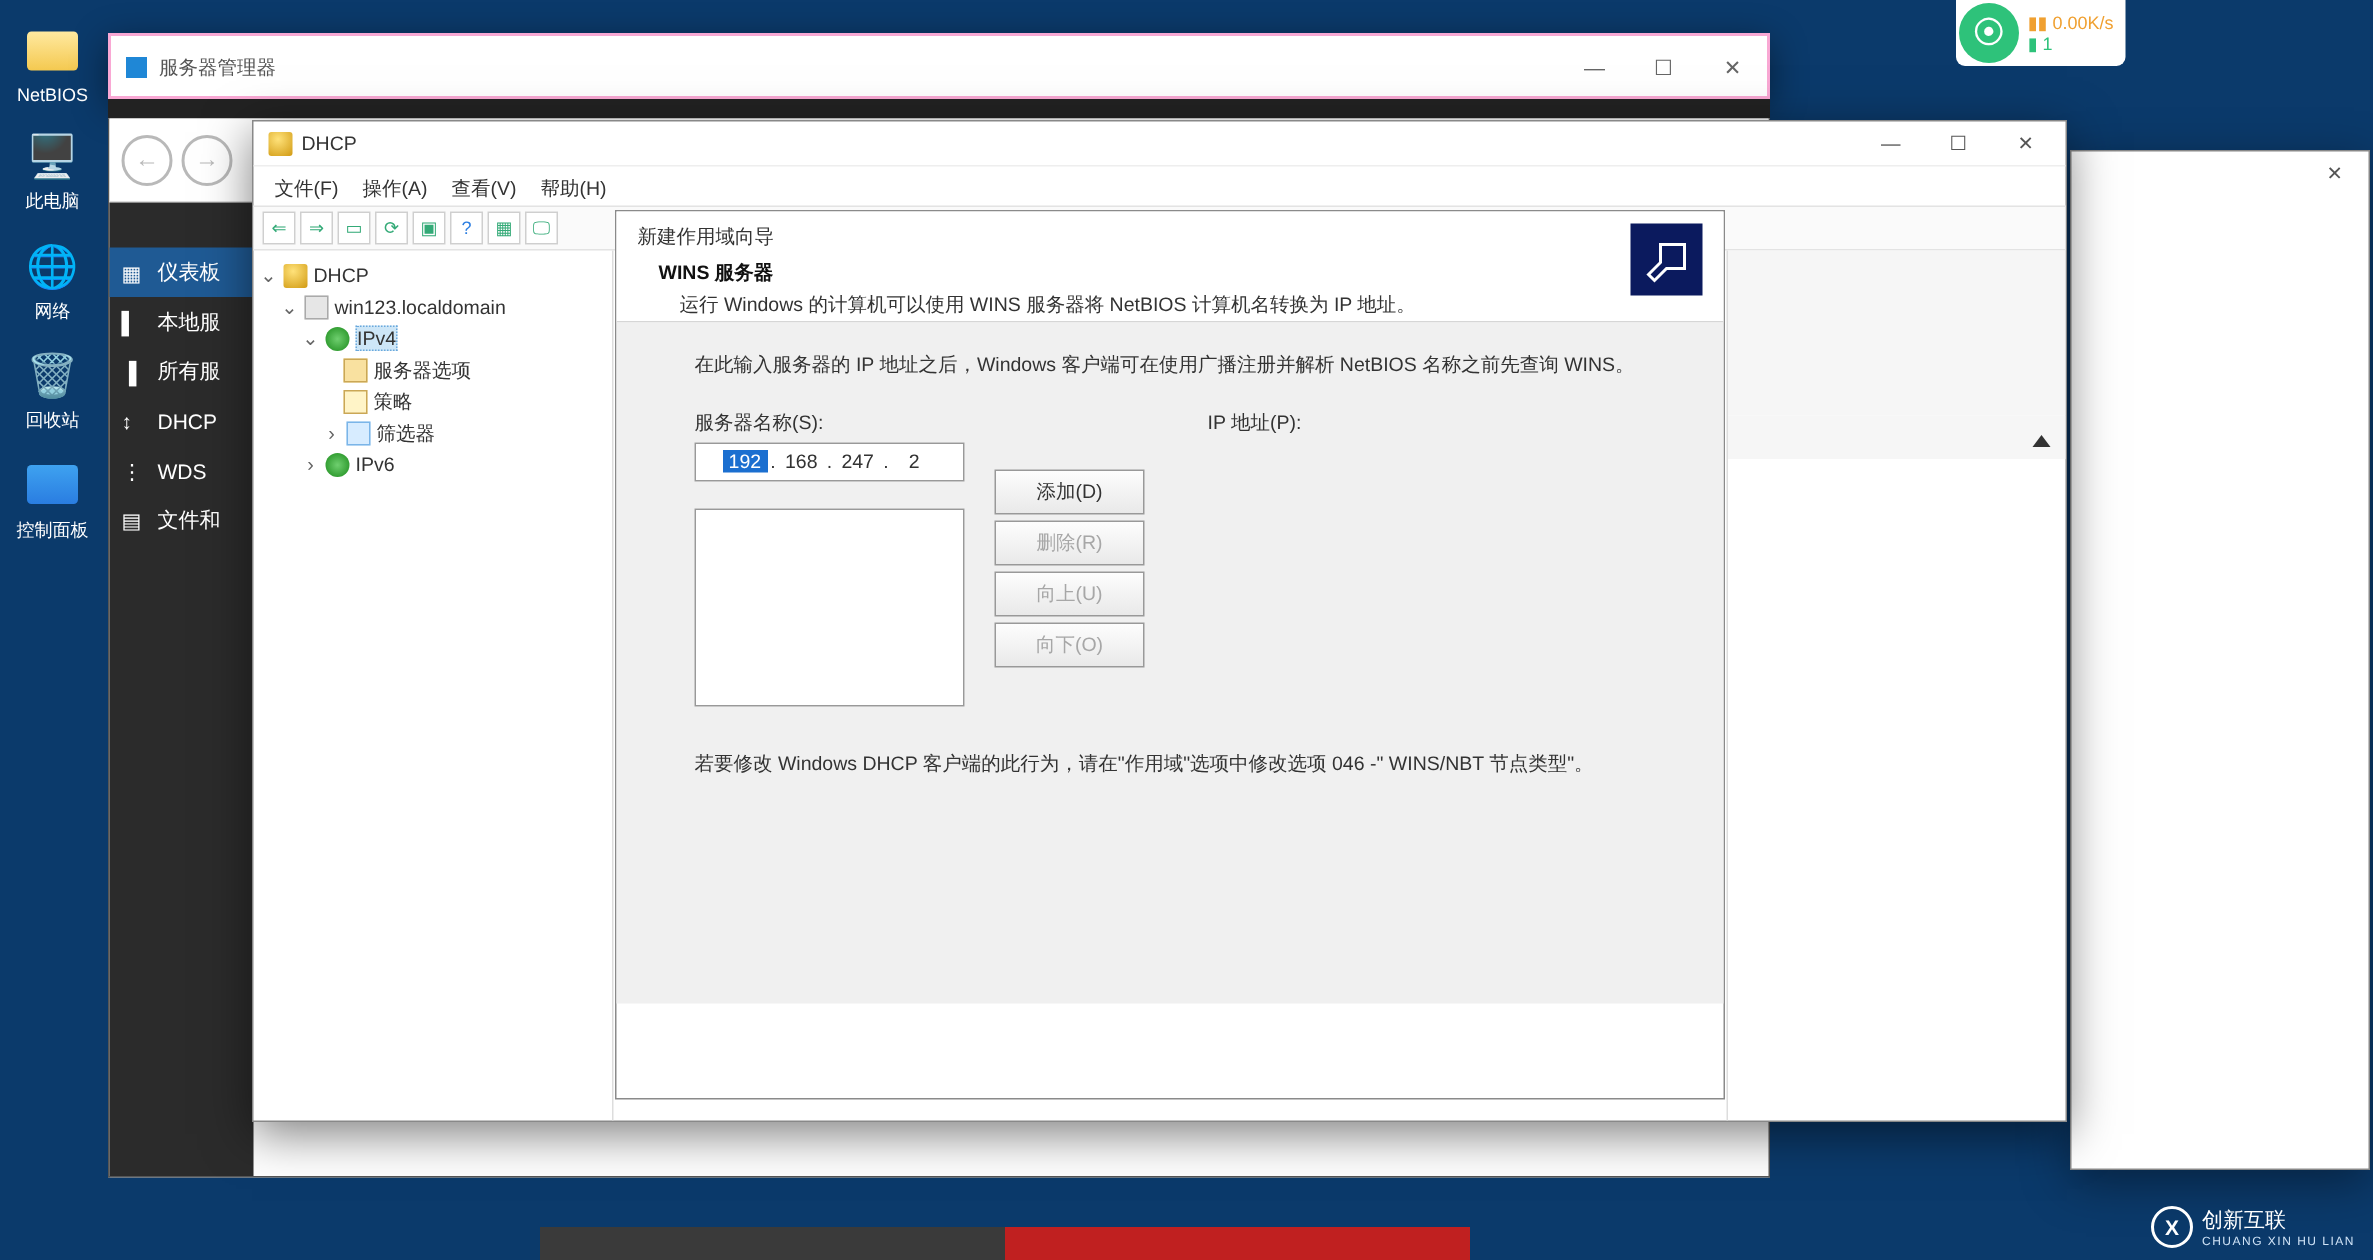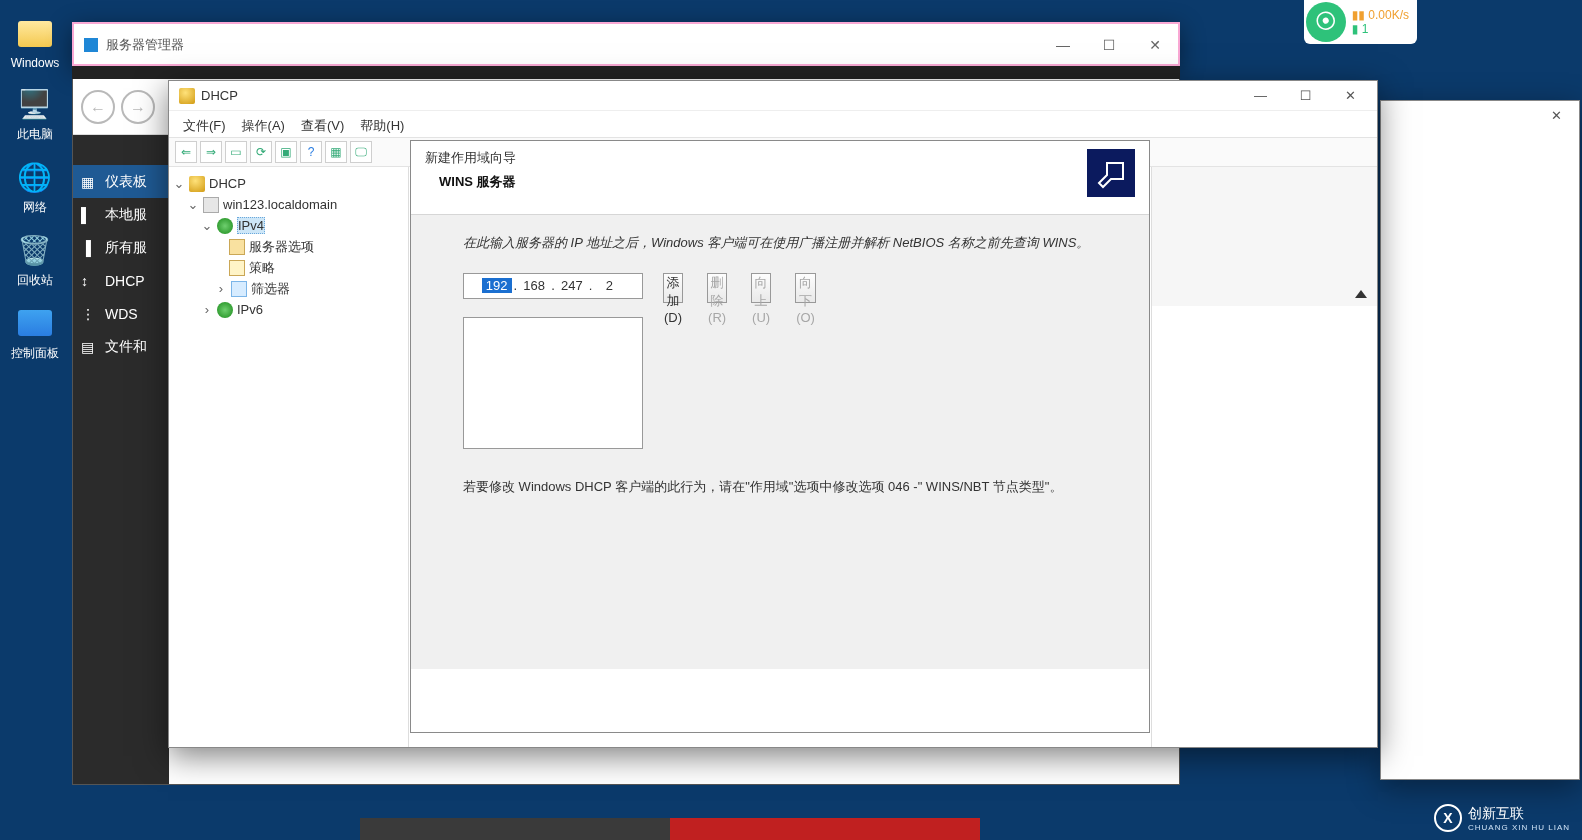--- a/index.html
+++ b/index.html
@@ -78,39 +78,39 @@
 
 .wiz { position: absolute; left: 410px; top: 140px; width: 740px; height: 593px; background: #fff; border: 1px solid #8a8a8a; }
 .wiz-head { height: 74px; border-bottom: 1px solid #d6d6d6; padding: 8px 14px; display: flex; justify-content: space-between; background: #fff; }
 .wiz-head .txt { padding-top: 0; }
 .wiz-head .ttl { font-size: 13px; color: #333; margin-bottom: 6px; }
 .wiz-head .sub { font-size: 13px; font-weight: bold; color: #111; padding-left: 14px; }
 .wiz-head .des { font-size: 13px; color: #333; padding-left: 28px; margin-top: 3px; }
 .wiz-ic { width: 48px; height: 48px; background: #0b1a5e; display: flex; align-items: center; justify-content: center; color: #fff; font-size: 28px; }
 
 .wiz-body { padding: 18px 48px 10px 52px; font-size: 13px; color: #333; height: 454px; background: #f0f0f0; }
-.wiz-body .desc2 { margin-bottom: 20px; line-height: 1.5; font-style: italic; }
+.wiz-body .desc2 { margin-bottom: 20px; line-height: 1.5; }
 .labrow { display: flex; gap: 30px; margin-bottom: 4px; }
 .lbl-s { width: 290px; }
 .lbl-p { width: 170px; }
 
 .frow { display: flex; gap: 20px; align-items: flex-start; }
 .fcol1 { width: 290px; }
 .inp { width: 100%; height: 26px; border: 1px solid #999; padding: 0 4px; background: #fff; font-size: 13px; }
 .wbtn { width: 100px; height: 30px; border: 1px solid #999; background: linear-gradient(#fdfdfd,#e9e9e9); font-size: 13px; color: #333; cursor: pointer; }
 .wbtn:disabled { color: #a7a7a7; cursor: default; }
 .resolve { text-align: right; margin-top: 18px; }
 
 .fcol2 { width: 180px; }
 .ipinp { height: 26px; border: 1px solid #999; background: #fff; display: flex; align-items: center; justify-content: center; font-size: 13px; gap: 2px; padding: 0 6px; }
 .oct { width: 30px; text-align: center; display: inline-block; }
 .oct.sel-oct { background: #1b6fd0; color: #fff; }
 .lst { margin-top: 18px; height: 132px; border: 1px solid #999; background: #fff; }
 
-.fcol3 { width: 104px; display: flex; flex-direction: row; gap: 24px; }
+.fcol3 { width: 104px; display: flex; flex-direction: column; gap: 4px; margin-top: 18px; }
 
 .hint2 { margin-top: 28px; line-height: 1.5; }
 
 .wiz-foot { height: 58px; display: flex; align-items: center; justify-content: flex-end; gap: 8px; padding: 0 18px; border-top: 1px solid #d6d6d6; background: #f0f0f0; }
 .wiz-foot .wbtn { width: 98px; }
 .wiz-foot .pair { display: flex; }
 .wiz-foot .pair .wbtn:first-child { border-right: none; }
 
 
 .rwin { position: absolute; left: 1380px; top: 100px; width: 200px; height: 680px; background: #fff; border: 1px solid #888; box-shadow: 0 8px 30px rgba(0,0,0,.4); }
@@ -127,21 +127,21 @@
 .bbar .r { background: #c02020; flex: 1; }
 </style>
 </head>
 <body>
 
 <div class="desktop-icons">
   <div class="di">
       <div class="ic">
         <div class="di-folder"></div>
       </div>
-      <span>Windows</span>
+      <span>NetBIOS</span>
     </div>
   <div class="di">
       <div class="ic di-pc">🖥️</div>
       <span>此电脑</span>
     </div>
   <div class="di">
       <div class="ic di-net">🌐</div>
       <span>网络</span>
     </div>
   <div class="di">
@@ -291,29 +291,34 @@
         </div>
     </div>
   </div>
 </div>
 
 <div class="wiz">
   <div class="wiz-head">
     <div class="txt">
       <div class="ttl">新建作用域向导</div>
       <div class="sub">WINS 服务器</div>
+      <div class="des">运行 Windows 的计算机可以使用 WINS 服务器将 NetBIOS 计算机名转换为 IP 地址。</div>
     </div>
     <div class="wiz-ic">
       <svg width="36" height="36" viewBox="0 0 36 36">
           <path d="M6 28 L14 20 L14 8 L30 8 L30 24 L18 24 L10 32 Z" fill="none" stroke="#fff" stroke-width="2"></path>
         </svg>
     </div>
   </div>
   <div class="wiz-body">
     <div class="desc2">在此输入服务器的 IP 地址之后，Windows 客户端可在使用广播注册并解析 NetBIOS 名称之前先查询 WINS。</div>
+    <div class="labrow">
+      <div class="lbl-s">服务器名称(S):</div>
+      <div class="lbl-p" style="margin-left:22px">IP 地址(P):</div>
+    </div>
     <div class="frow">
       <div class="fcol2">
         <div class="ipinp">
           <span class="oct sel-oct">192</span>.
           <span class="oct">168</span>.
           <span class="oct">247</span>.
           <span class="oct">2</span>
         </div>
         <div class="lst"></div>
       </div>

